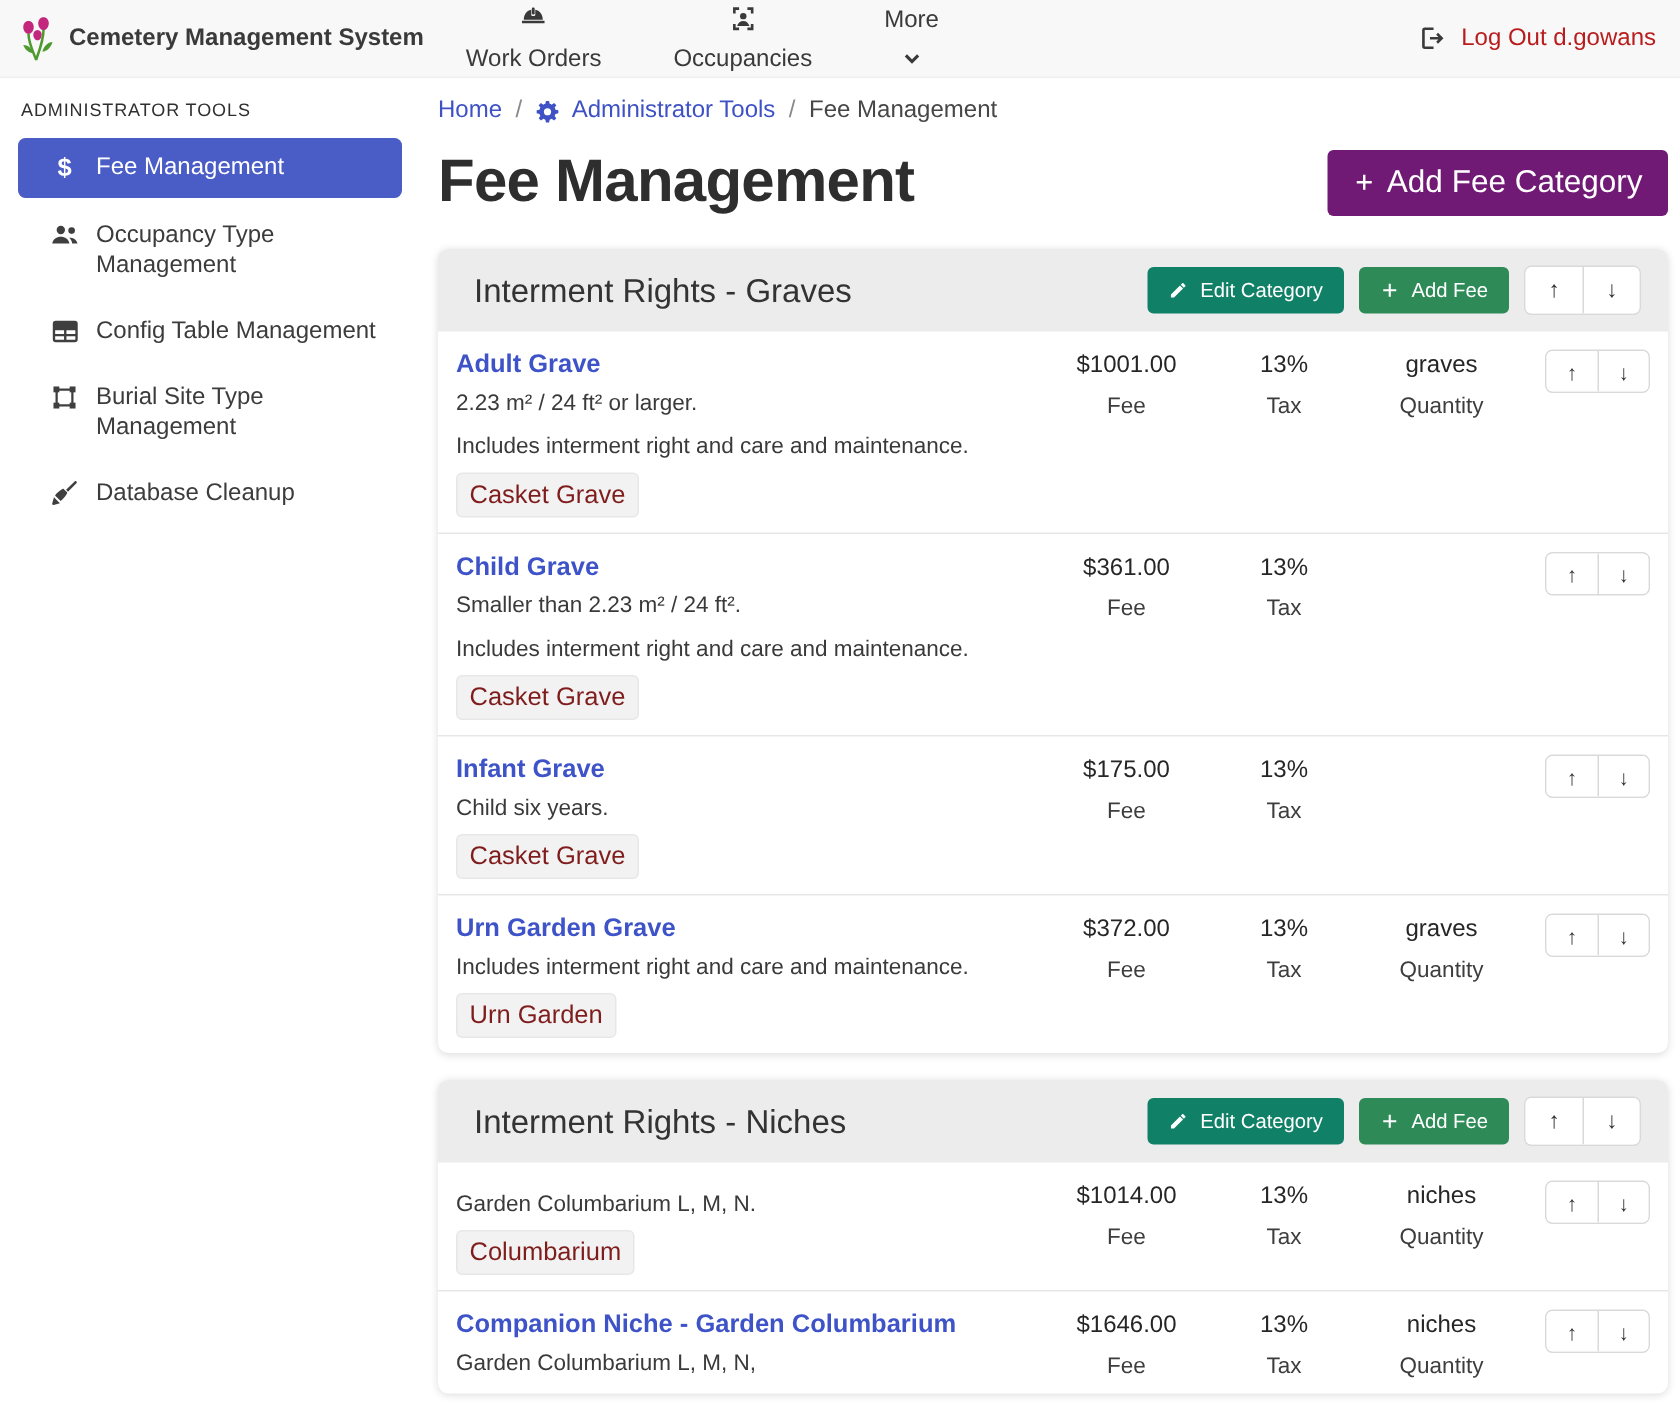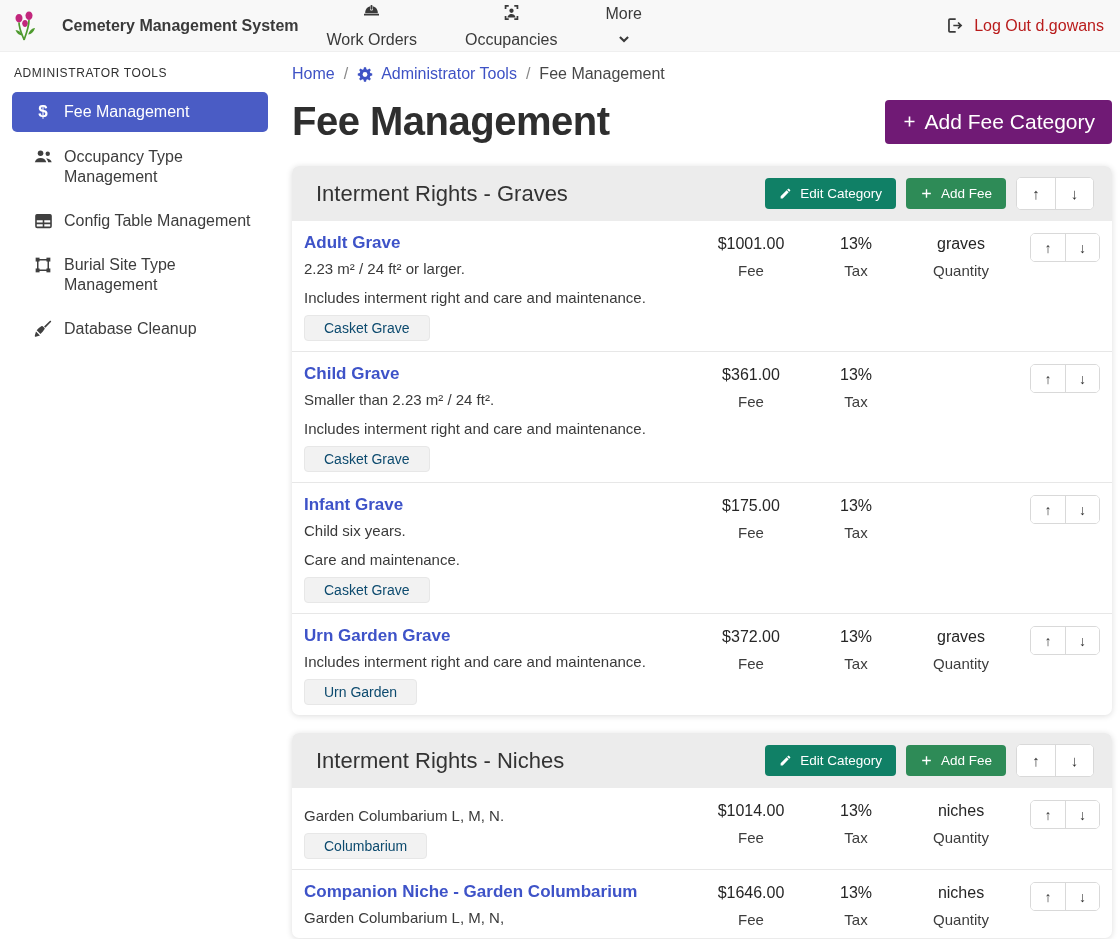--- a/index.html
+++ b/index.html
@@ -2,21 +2,21 @@
 <html><head>
 <meta charset="utf-8">
 <style>
   * { margin:0; padding:0; box-sizing:border-box; }
   html,body { width:1120px; height:939px; overflow:hidden; background:#fff;
     font-family:"Liberation Sans", sans-serif; color:#333; }
 
   
   .navbar { height:52px; background:#f8f8f8; border-bottom:1px solid #efefef;
     display:flex; align-items:center; padding:0 16px 0 12px; }
-  .brand { display:flex; align-items:center; gap:24px; cursor:pointer; }
+  .brand { display:flex; align-items:center; gap:8px; cursor:pointer; }
   .brand-title { font-size:16px; font-weight:700; color:#3a3a3a; }
   .nav-links { display:flex; align-items:center; gap:48px; margin-left:28px; }
   .nav-item { display:flex; align-items:center; gap:9px; font-size:16px; color:#3a3a3a; cursor:pointer;flex-direction:column; }
   .nav-item svg { display:block; }
   .nav-right { margin-left:auto; display:flex; align-items:center; gap:10px;
     font-size:16px; color:#b91c1c; cursor:pointer; }
 
   
   .layout { display:flex; align-items:flex-start; }
   .sidebar { width:280px; flex-shrink:0; padding:14px 12px 0 12px; }
@@ -56,21 +56,21 @@
   .card-header { background:#ececec; display:flex; align-items:center; padding:11px 18px 11px 24px; gap:10px; }
   .card-title { font-size:22px; font-weight:500; color:#333; flex:1; }
 
   .fee-row { display:grid; grid-template-columns:1fr 110px 100px 110px 84px;
     padding:12px 12px 10px 12px; align-items:start; }
   .fee-row + .fee-row { border-top:1px solid #e7e7e7; }
   .fee-name { font-size:17px; font-weight:700; color:#3e53c8; text-decoration:none; display:inline-block; cursor:pointer; }
   .fee-desc { font-size:15px; color:#3a3a3a; margin-top:7px; }
   .fee-desc.second { margin-top:12px; }
   .badge { display:inline-block; margin-top:9px; background:#f2f2f2; border:1px solid #e7e7e7;
-    border-radius:4px; padding:4px 19px; font-size:14px; color:#0c4a6e; }
+    border-radius:4px; padding:4px 8px; font-size:17px; color:#7f1d1d; }
   .fee-col { text-align:center; padding-top:2px; }
   .col-value { font-size:16px; color:#262626; }
   .col-label { font-size:15px; color:#3d3d3d; margin-top:9px; }
   .row-arrows { display:flex; justify-content:flex-end; }
   svg.i { display:block; }
 </style>
 </head>
 <body>
 
 <header class="navbar">
@@ -311,21 +311,20 @@
                 <span>↓</span>
               </button>
           </span>
         </div>
       </div>
 
       <div class="fee-row">
         <div>
           <a class="fee-name">Infant Grave</a>
           <div class="fee-desc">Child six years.</div>
-          <div class="fee-desc second">Care and maintenance.</div>
           <span class="badge">Casket Grave</span>
         </div>
         <div class="fee-col">
           <div class="col-value">$175.00</div>
           <div class="col-label">Fee</div>
         </div>
         <div class="fee-col">
           <div class="col-value">13%</div>
           <div class="col-label">Tax</div>
         </div>

